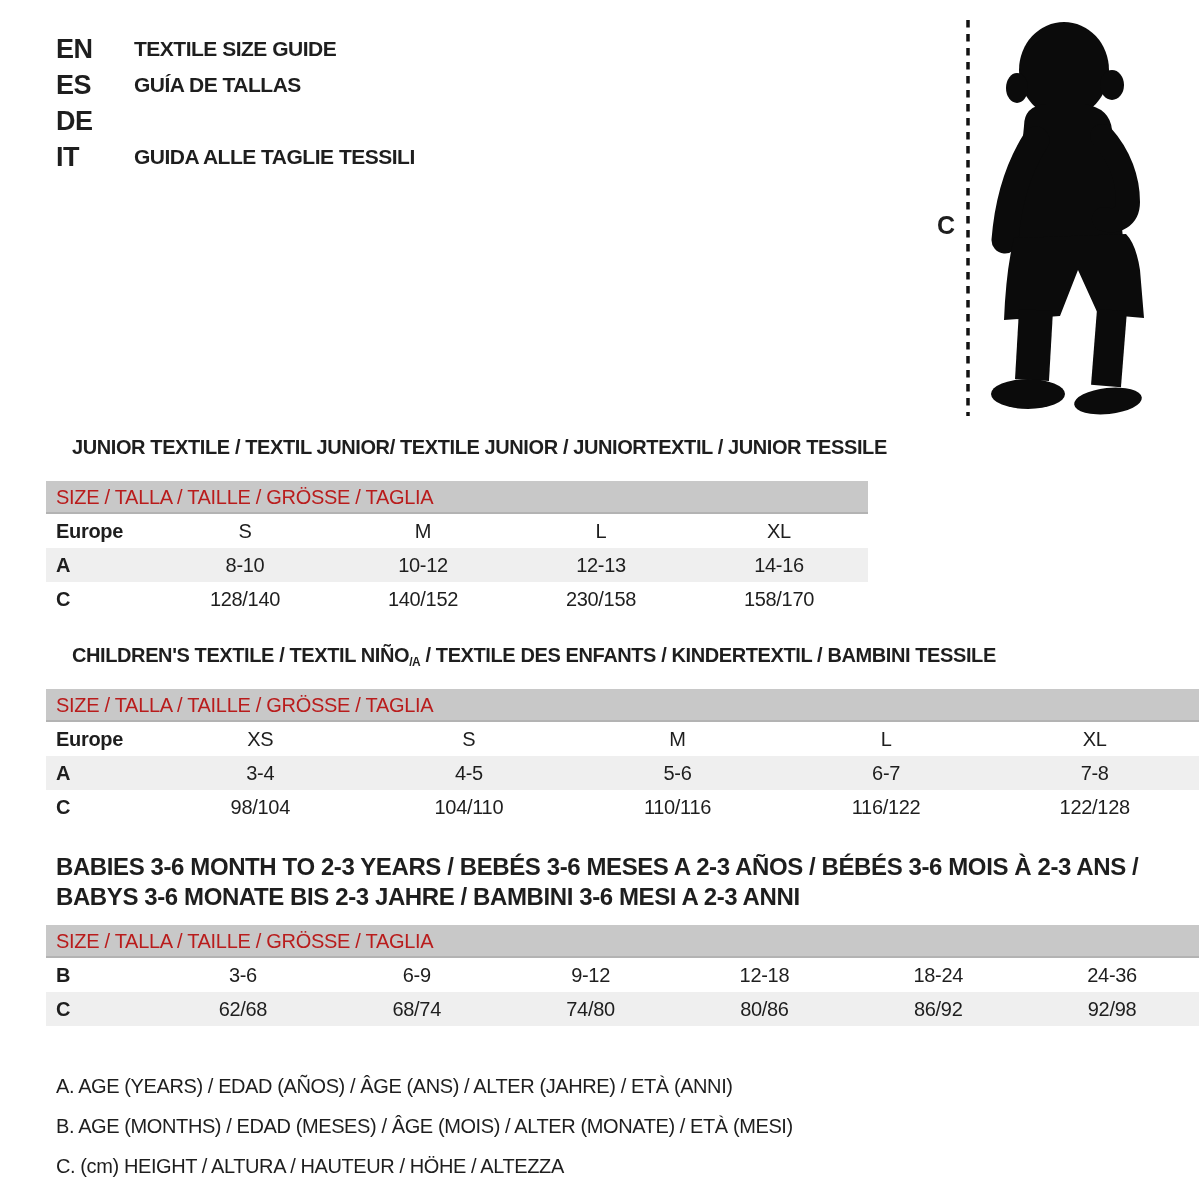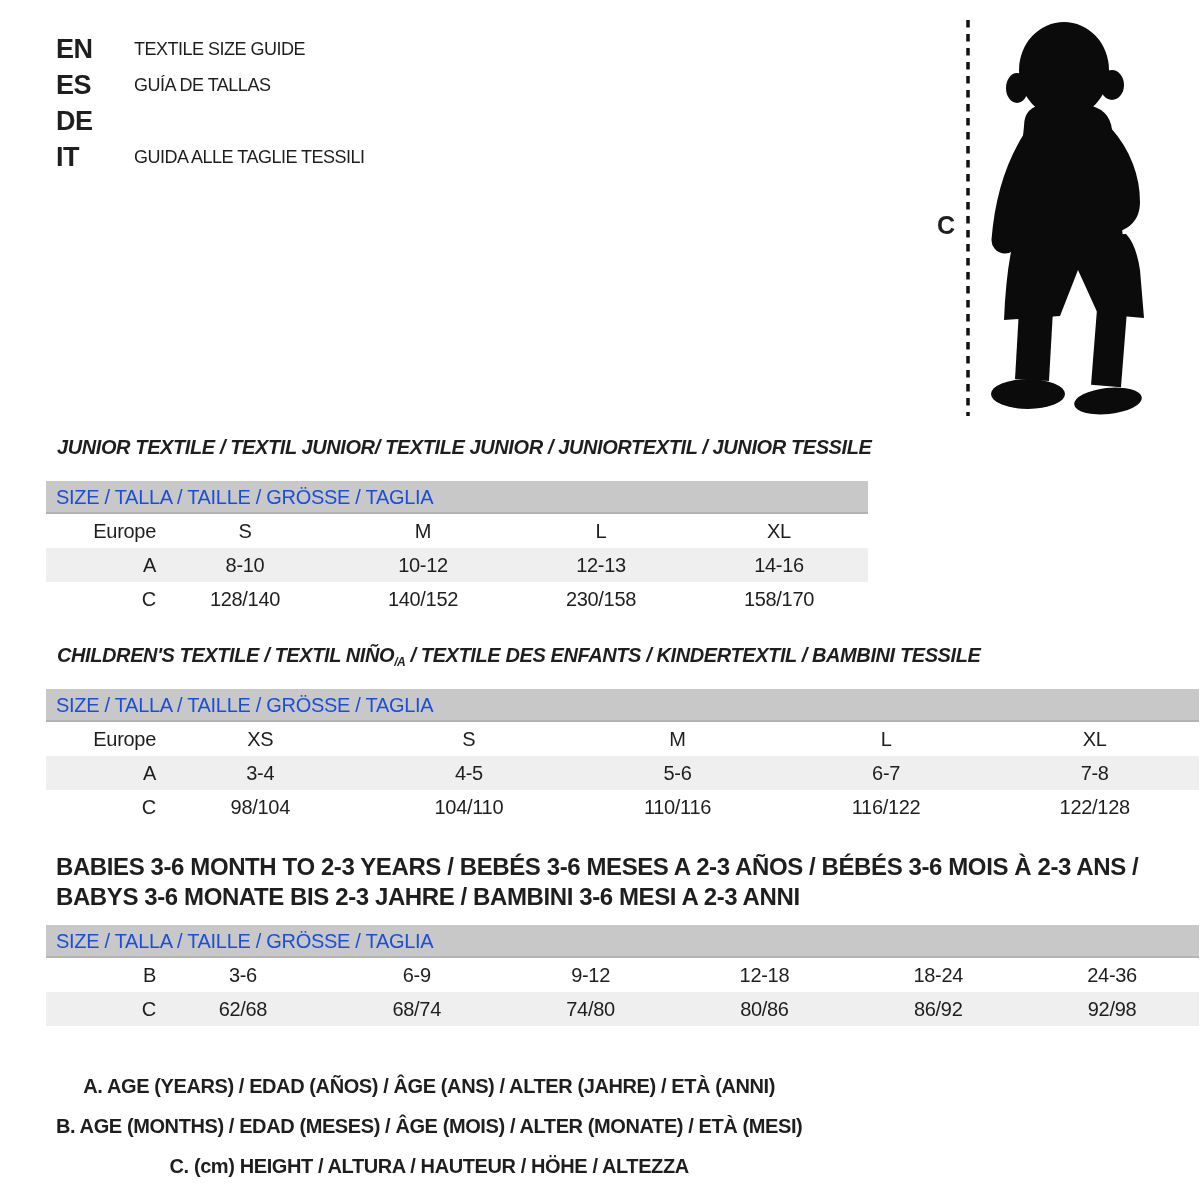--- a/index.html
+++ b/index.html
@@ -4,47 +4,47 @@
 <style>
   html,body{margin:0;padding:0;background:#fff;}
   #canvas{
     position:relative;width:1200px;height:1200px;background:#ffffff;overflow:hidden;
     font-family:"Liberation Sans","DejaVu Sans",sans-serif;color:#1e1e1e;margin-left:16px;
   }
   
   .lang-block{position:absolute;left:40px;top:31px;}
   .lang-row{display:flex;height:36px;align-items:center;}
   .lang-code{width:78px;font-size:27px;font-weight:700;letter-spacing:-0.5px;}
-  .lang-label{font-size:18px;font-weight:400;letter-spacing:-0.5px;white-space:nowrap;}
+  .lang-label{font-size:21px;font-weight:700;letter-spacing:-0.5px;white-space:nowrap;}
   
   .figure-svg{position:absolute;left:940px;top:18px;width:200px;height:402px;}
   .measure-c{position:absolute;left:917px;top:211px;width:26px;text-align:center;
     font-size:25px;font-weight:700;}
   
-  .sec-title{position:absolute;left:41px;font-size:20px;font-weight:700;
-    letter-spacing:-0.4px;white-space:nowrap;font-style:italic;}
+  .sec-title{position:absolute;left:56px;font-size:20px;font-weight:700;
+    letter-spacing:-0.4px;white-space:nowrap;}
   .sec-title .sub{font-size:12px;vertical-align:-4px;}
   
   .size-table{position:absolute;left:30px;}
   .size-bar{height:33px;background:#c8c8c8;box-shadow:inset 0 -2px 0 rgba(0,0,0,0.10);
     display:flex;align-items:center;padding-left:10px;box-sizing:border-box;
-    font-size:20px;letter-spacing:-0.3px;color:#1d4ed8;}
+    font-size:20px;letter-spacing:-0.3px;color:#b91c1c;}
   .t-row{height:34px;display:grid;align-items:center;font-size:20px;letter-spacing:-0.3px;}
   .t-row.shaded{background:#efefef;}
   .cols4{grid-template-columns:110px repeat(4,1fr);}
   .cols5{grid-template-columns:110px repeat(5,1fr);}
   .cols6{grid-template-columns:110px repeat(6,1fr);}
-  .t-label{padding-left:10px;text-align:right;}
+  .t-label{padding-left:10px;text-align:left;font-weight:bold;}
   .t-cell{text-align:center;}
   
   .babies-title{position:absolute;left:40px;font-size:24px;font-weight:700;
     letter-spacing:-0.4px;line-height:30px;white-space:nowrap;}
   
-  .legend{position:absolute;left:40px;top:1066px;font-size:20px;font-weight:700;
-    letter-spacing:-0.4px;line-height:40px;text-align:center;}
+  .legend{position:absolute;left:40px;top:1066px;font-size:20px;font-weight:400;
+    letter-spacing:-0.4px;line-height:40px;}
 </style>
 </head>
 <body>
 
 <div id="canvas">
 
   <div class="lang-block">
     <div class="lang-row">
       <span class="lang-code">EN</span>
       <span class="lang-label">TEXTILE SIZE GUIDE</span>

